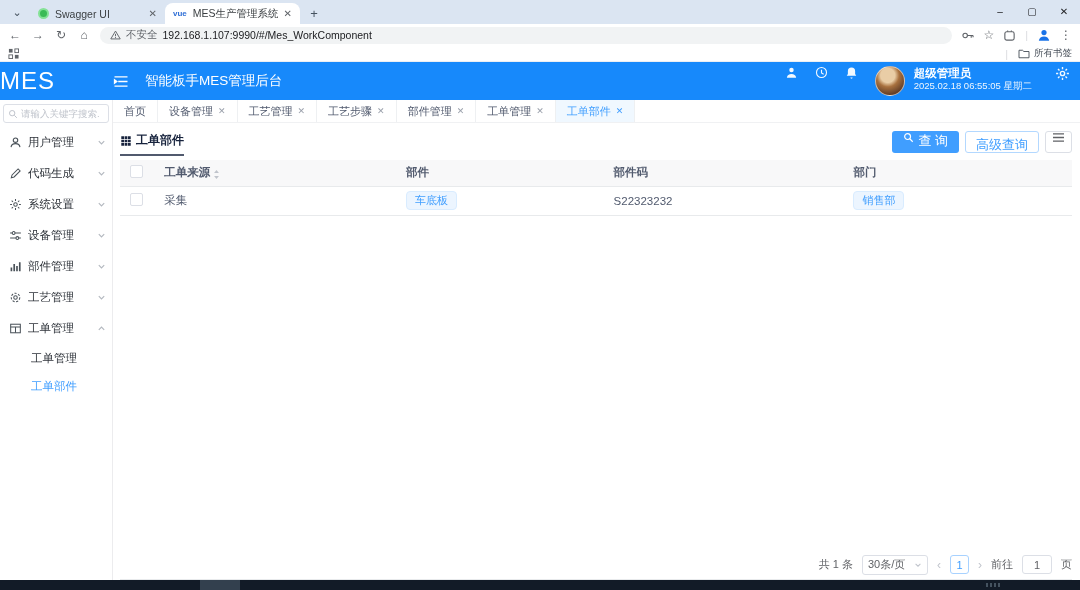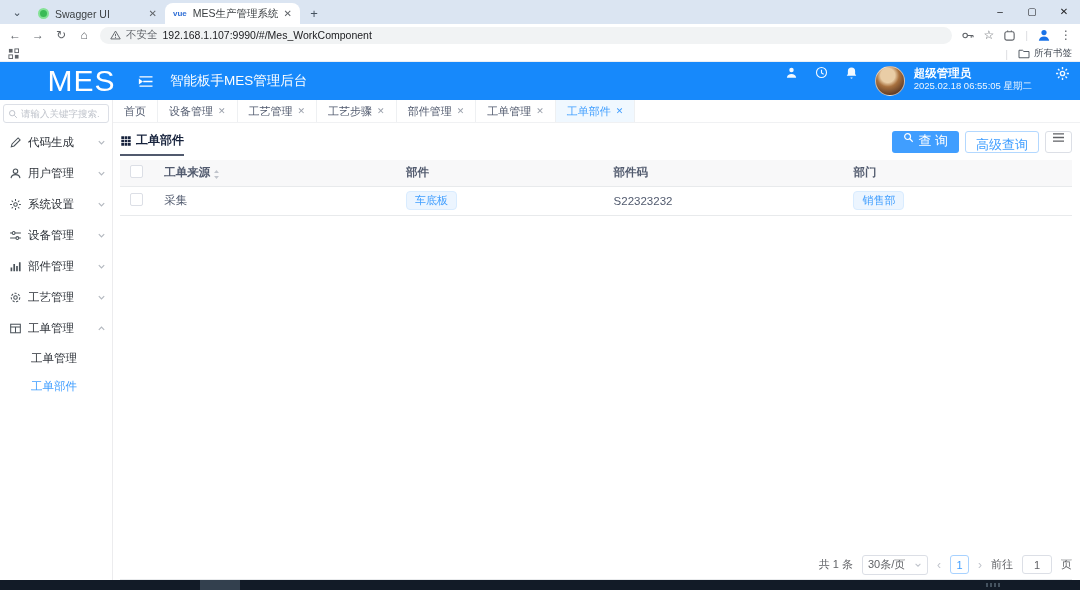--- a/index.html
+++ b/index.html
@@ -27,21 +27,21 @@
   .addr-right { display:flex; align-items:center; gap:9px; color:#5f6368; }
   .addr-divider { color:#dadce0; font-size:11px; }
   .profile-ic { color:#1a73e8; }
 
   .bkbar { height:16px; background:#fff; display:flex; align-items:center; padding:0 8px; font-size:9.5px; color:#474f59; border-bottom:1px solid #eceff3; }
   .bk-right { margin-left:auto; display:flex; align-items:center; gap:4px; }
   .bk-right .addr-divider { margin-right:6px; }
 
   
   .app-header { height:38px; background:#1789fb; display:flex; align-items:center; color:#fff; }
-  .logo { width:113px; text-align:center; font-size:30px; font-weight:400; letter-spacing:1px;margin-left:25px; }
+  .logo { width:113px; font-size:24px; font-weight:400; letter-spacing:1px; }
   .collapse-btn { margin:0 6px 0 0; color:#fff; }
   .app-title { font-size:13.5px; margin-left:10px; }
   .hdr-right { margin-left:auto; display:flex; align-items:flex-start; gap:17px; padding-right:10px; }
   .hdr-ic { color:#fff; opacity:.95; }
   .avatar { width:30px; height:30px; border-radius:50%; background:radial-gradient(circle at 42% 30%, #e9cda6 0 28%, #a8713f 45%, #5d3a25 78%, #3a241a); border:1px solid rgba(255,255,255,.6); }
   .user-block { line-height:1.25; margin-left:-8px; }
   .user-name { font-size:11.5px; font-weight:bold; }
   .user-time { font-size:9.5px; opacity:.92; }
   .hdr-gear { margin-left:6px; }
 
@@ -205,33 +205,33 @@
     <div class="side-search">
       <svg width="10" height="10" viewBox="0 0 12 12">
           <circle cx="5" cy="5" r="3.2" fill="none" stroke="#c0c4cc" stroke-width="1.2"></circle>
           <path d="M7.6 7.6l3 3" stroke="#c0c4cc" stroke-width="1.2"></path>
         </svg>
       <input placeholder="请输入关键字搜索..." style="">
     </div>
     <div class="menu">
       <div class="menu-item">
         <svg class="mi-icon" width="13" height="13" viewBox="0 0 14 14">
-            <path d="M2.5 11.5l.8-3 6.5-6.5 2.2 2.2-6.5 6.5z" fill="none" stroke="currentColor" stroke-width="1.1"></path>
-          </svg>
-        <span class="mi-label">代码生成</span>
-        <svg class="mi-caret" width="9" height="9" viewBox="0 0 10 10">
-            <path d="M2 3.5l3 3 3-3" fill="none" stroke="currentColor" stroke-width="1.3"></path>
-          </svg>
-      </div>
-      <div class="menu-item">
-        <svg class="mi-icon" width="13" height="13" viewBox="0 0 14 14">
             <circle cx="7" cy="4.5" r="2.4" fill="none" stroke="currentColor" stroke-width="1.2"></circle>
             <path d="M2.2 12c.3-2.6 2.2-3.8 4.8-3.8s4.5 1.2 4.8 3.8" fill="none" stroke="currentColor" stroke-width="1.2"></path>
           </svg>
         <span class="mi-label">用户管理</span>
+        <svg class="mi-caret" width="9" height="9" viewBox="0 0 10 10">
+            <path d="M2 3.5l3 3 3-3" fill="none" stroke="currentColor" stroke-width="1.3"></path>
+          </svg>
+      </div>
+      <div class="menu-item">
+        <svg class="mi-icon" width="13" height="13" viewBox="0 0 14 14">
+            <path d="M2.5 11.5l.8-3 6.5-6.5 2.2 2.2-6.5 6.5z" fill="none" stroke="currentColor" stroke-width="1.1"></path>
+          </svg>
+        <span class="mi-label">代码生成</span>
         <svg class="mi-caret" width="9" height="9" viewBox="0 0 10 10">
             <path d="M2 3.5l3 3 3-3" fill="none" stroke="currentColor" stroke-width="1.3"></path>
           </svg>
       </div>
       <div class="menu-item">
         <svg class="mi-icon" width="13" height="13" viewBox="0 0 14 14">
             <circle cx="7" cy="7" r="1.9" fill="none" stroke="currentColor" stroke-width="1.1"></circle>
             <path d="M7 1.2v2M7 10.8v2M1.2 7h2M10.8 7h2M2.9 2.9l1.4 1.4M9.7 9.7l1.4 1.4M11.1 2.9L9.7 4.3M4.3 9.7l-1.4 1.4" stroke="currentColor" stroke-width="1.1"></path>
           </svg>
         <span class="mi-label">系统设置</span>

